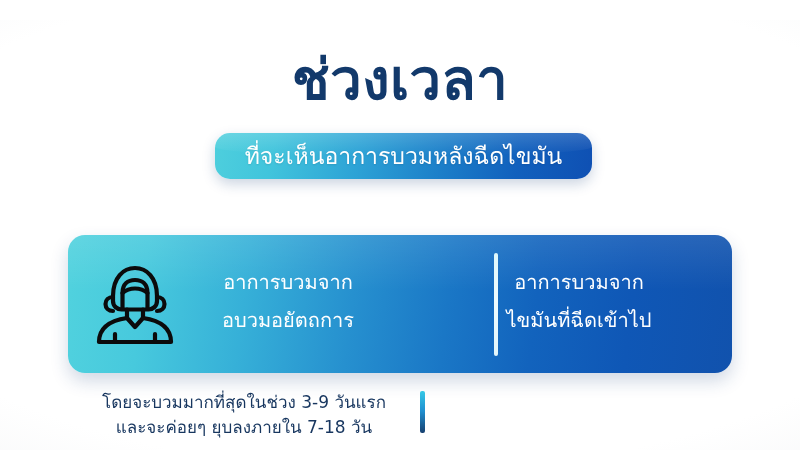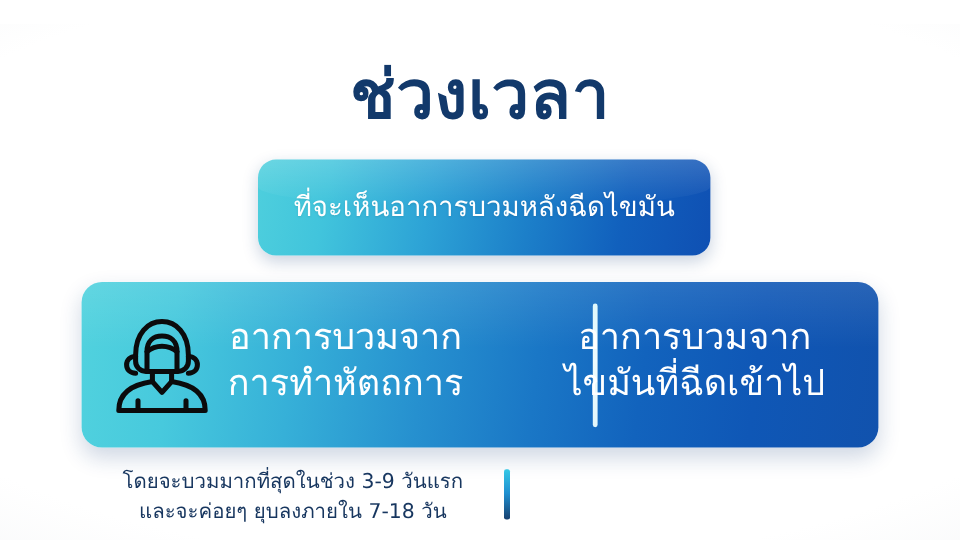--- a/index.html
+++ b/index.html
@@ -39,21 +39,21 @@
     letter-spacing: 0.5px;
     white-space: nowrap;
   }
 
   
   .subtitle-pill {
     position: absolute;
     left: 215px;
     top: 113px;
     width: 377px;
-    height: 80px;
+    height: 46px;
     border-radius: 15px;
     background: linear-gradient(100deg,
         #4ecfdd 0%,
         #41c4dc 16%,
         #2da3d6 38%,
         #1c7fc9 60%,
         #1160bd 80%,
         #0f50b3 100%);
     box-shadow: 0 5px 13px rgba(20, 60, 120, 0.22);
     display: flex;
@@ -123,21 +123,21 @@
     top: 243px;
     width: 86px;
     height: 84px;
   }
   .person-icon svg { display: block; width: 100%; height: 100%; }
 
   .panel-text {
     position: absolute;
     text-align: center;
     color: #ffffff;
-    font-size: 30px;
+    font-size: 20px;
     line-height: 38px;
     font-weight: 400;
     white-space: nowrap;
   }
   .panel-text.left  { left: 168px; top: 243px; width: 240px; }
   .panel-text.right { left: 446px; top: 243px; width: 266px; }
 
   
   .caption {
     position: absolute;
@@ -196,21 +196,21 @@
       <path d="M35 55 L43 64 L51 55"></path>
 
       <path d="M35 55 C18 57.5 7 64.5 7 79 L79 79 C79 64.5 68 57.5 51 55"></path>
 
       <path d="M23 71 L23 79 M63 71 L63 79"></path>
     </svg>
   </div>
 
   <div class="panel-text left">
     <div>อาการบวมจาก</div>
-    <div>การทำหัตถการ</div>
+    <div>อบวมอยัตถการ</div>
   </div>
 
   <div class="panel-text right">
     <div>อาการบวมจาก</div>
     <div>ไขมันที่ฉีดเข้าไป</div>
   </div>
 
   <div class="caption left">
     <div>โดยจะบวมมากที่สุดในช่วง 3-9 วันแรก</div>
     <div>และจะค่อยๆ ยุบลงภายใน 7-18 วัน</div>

